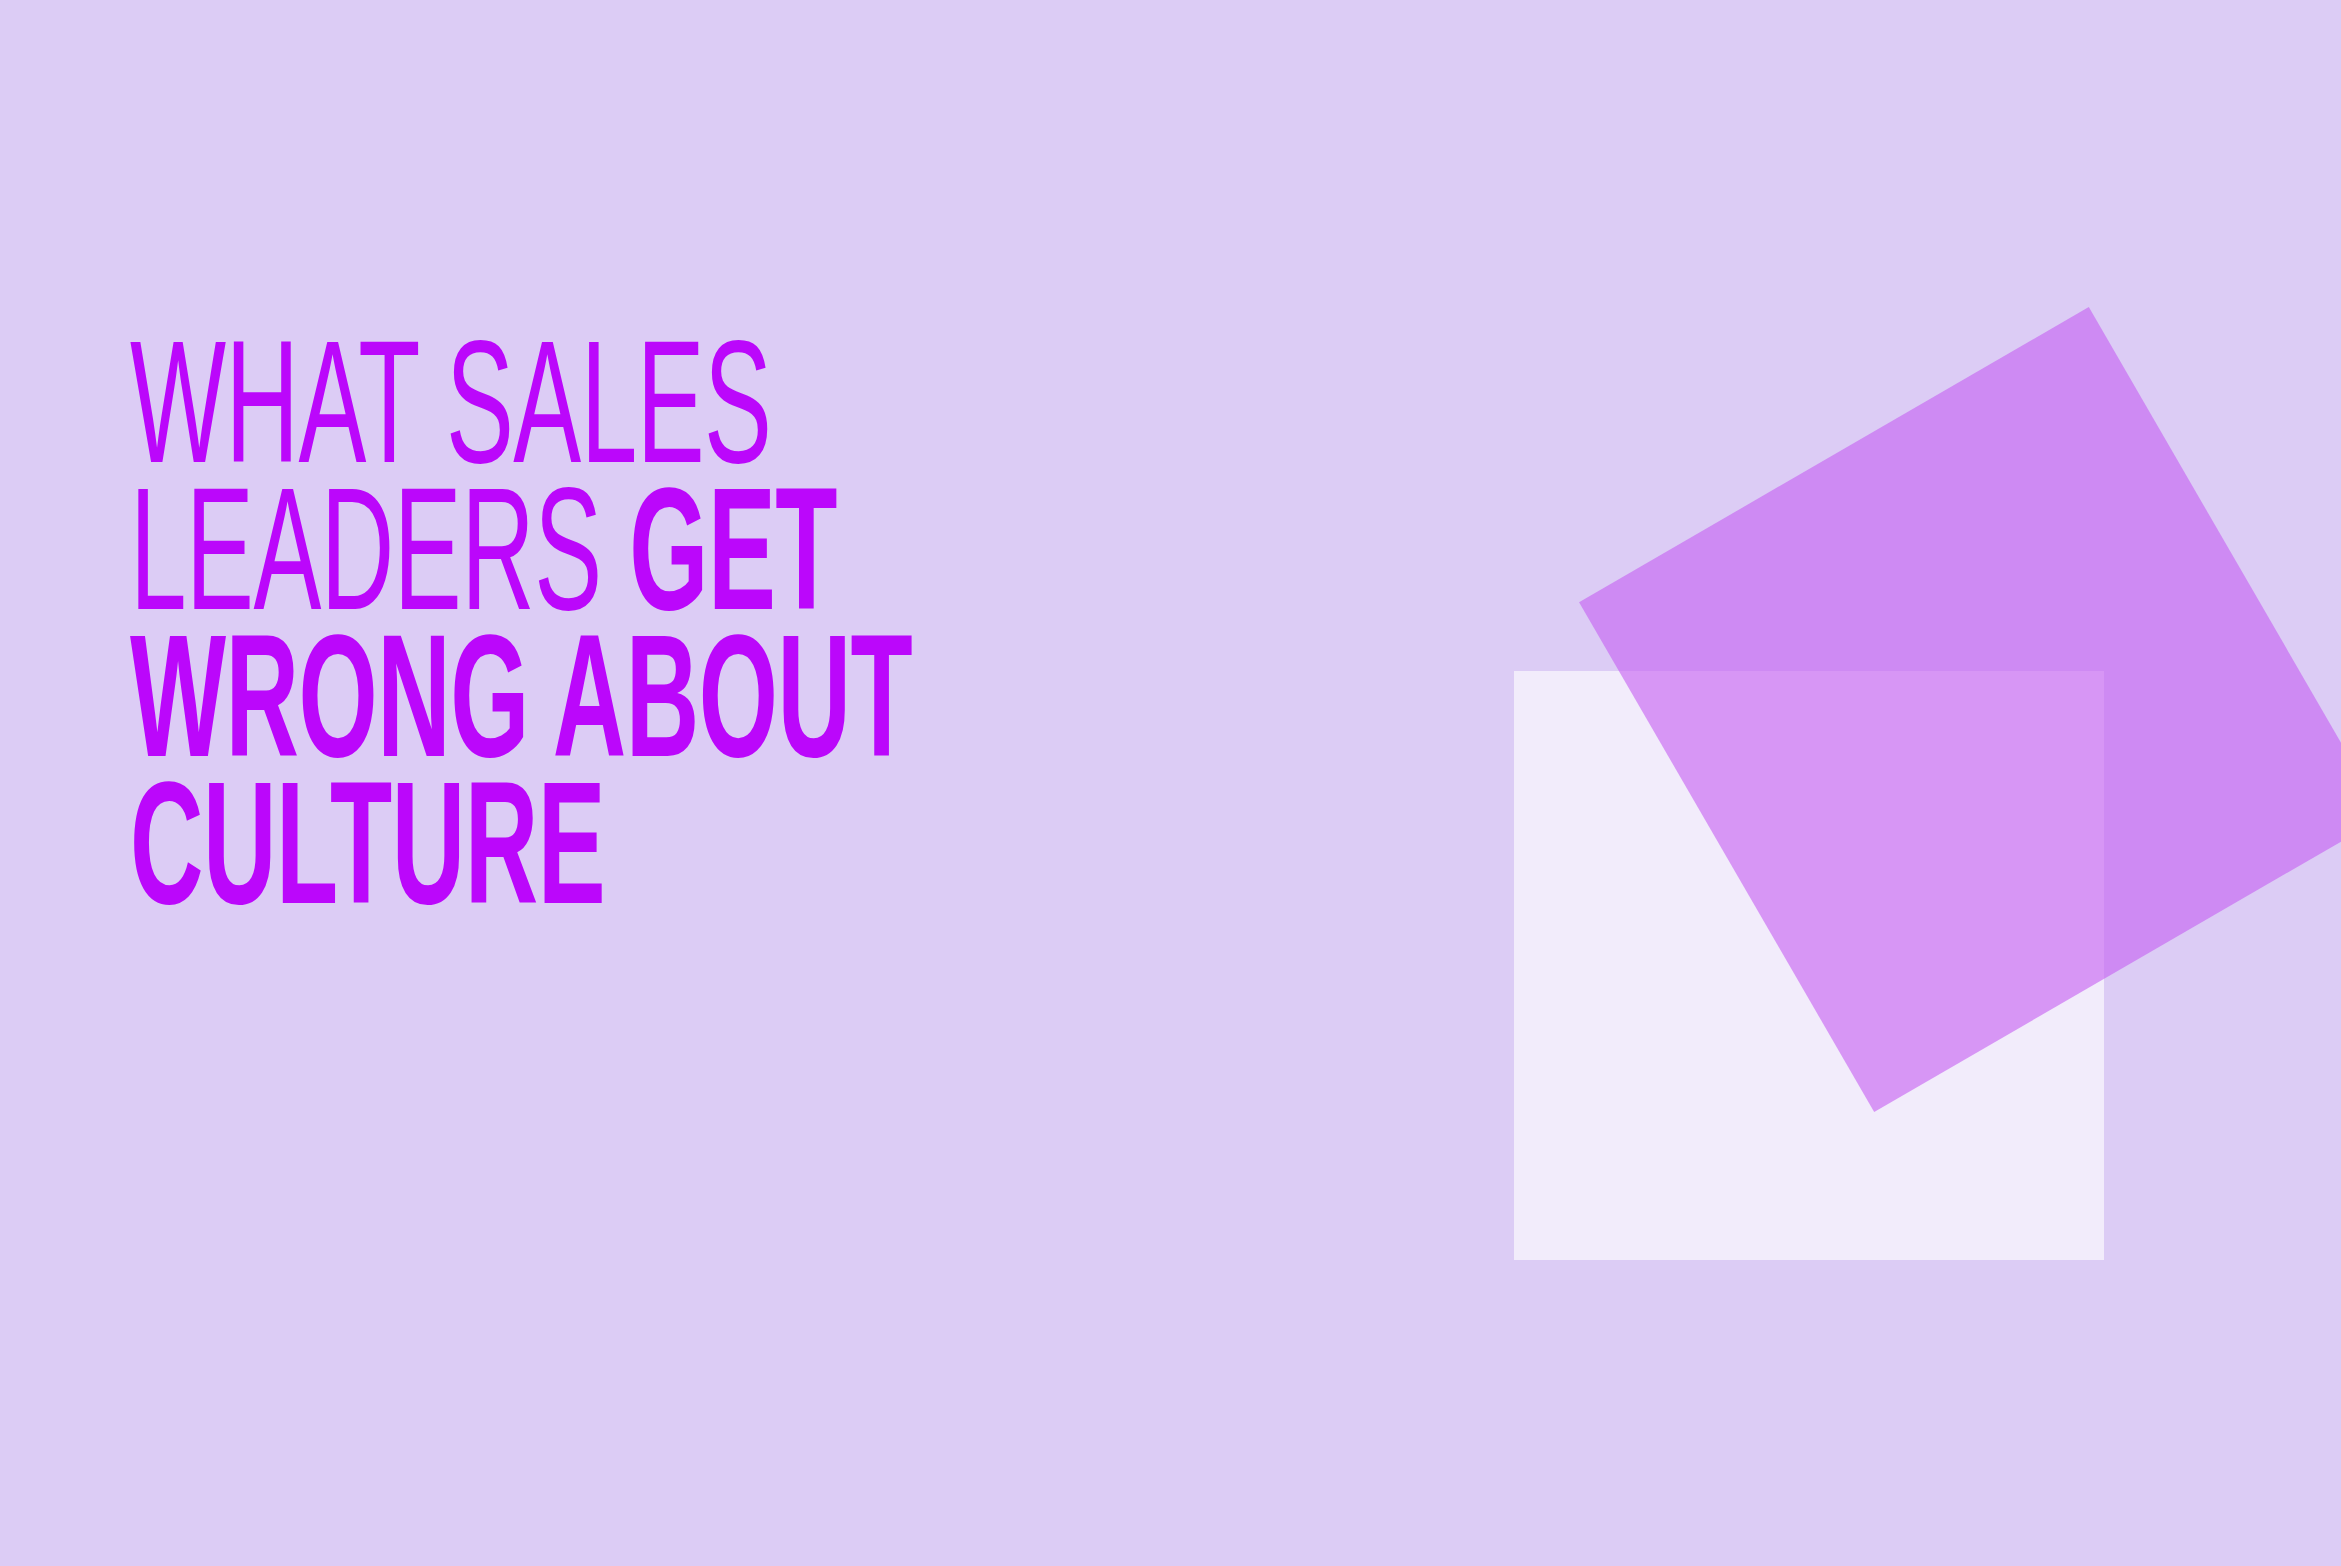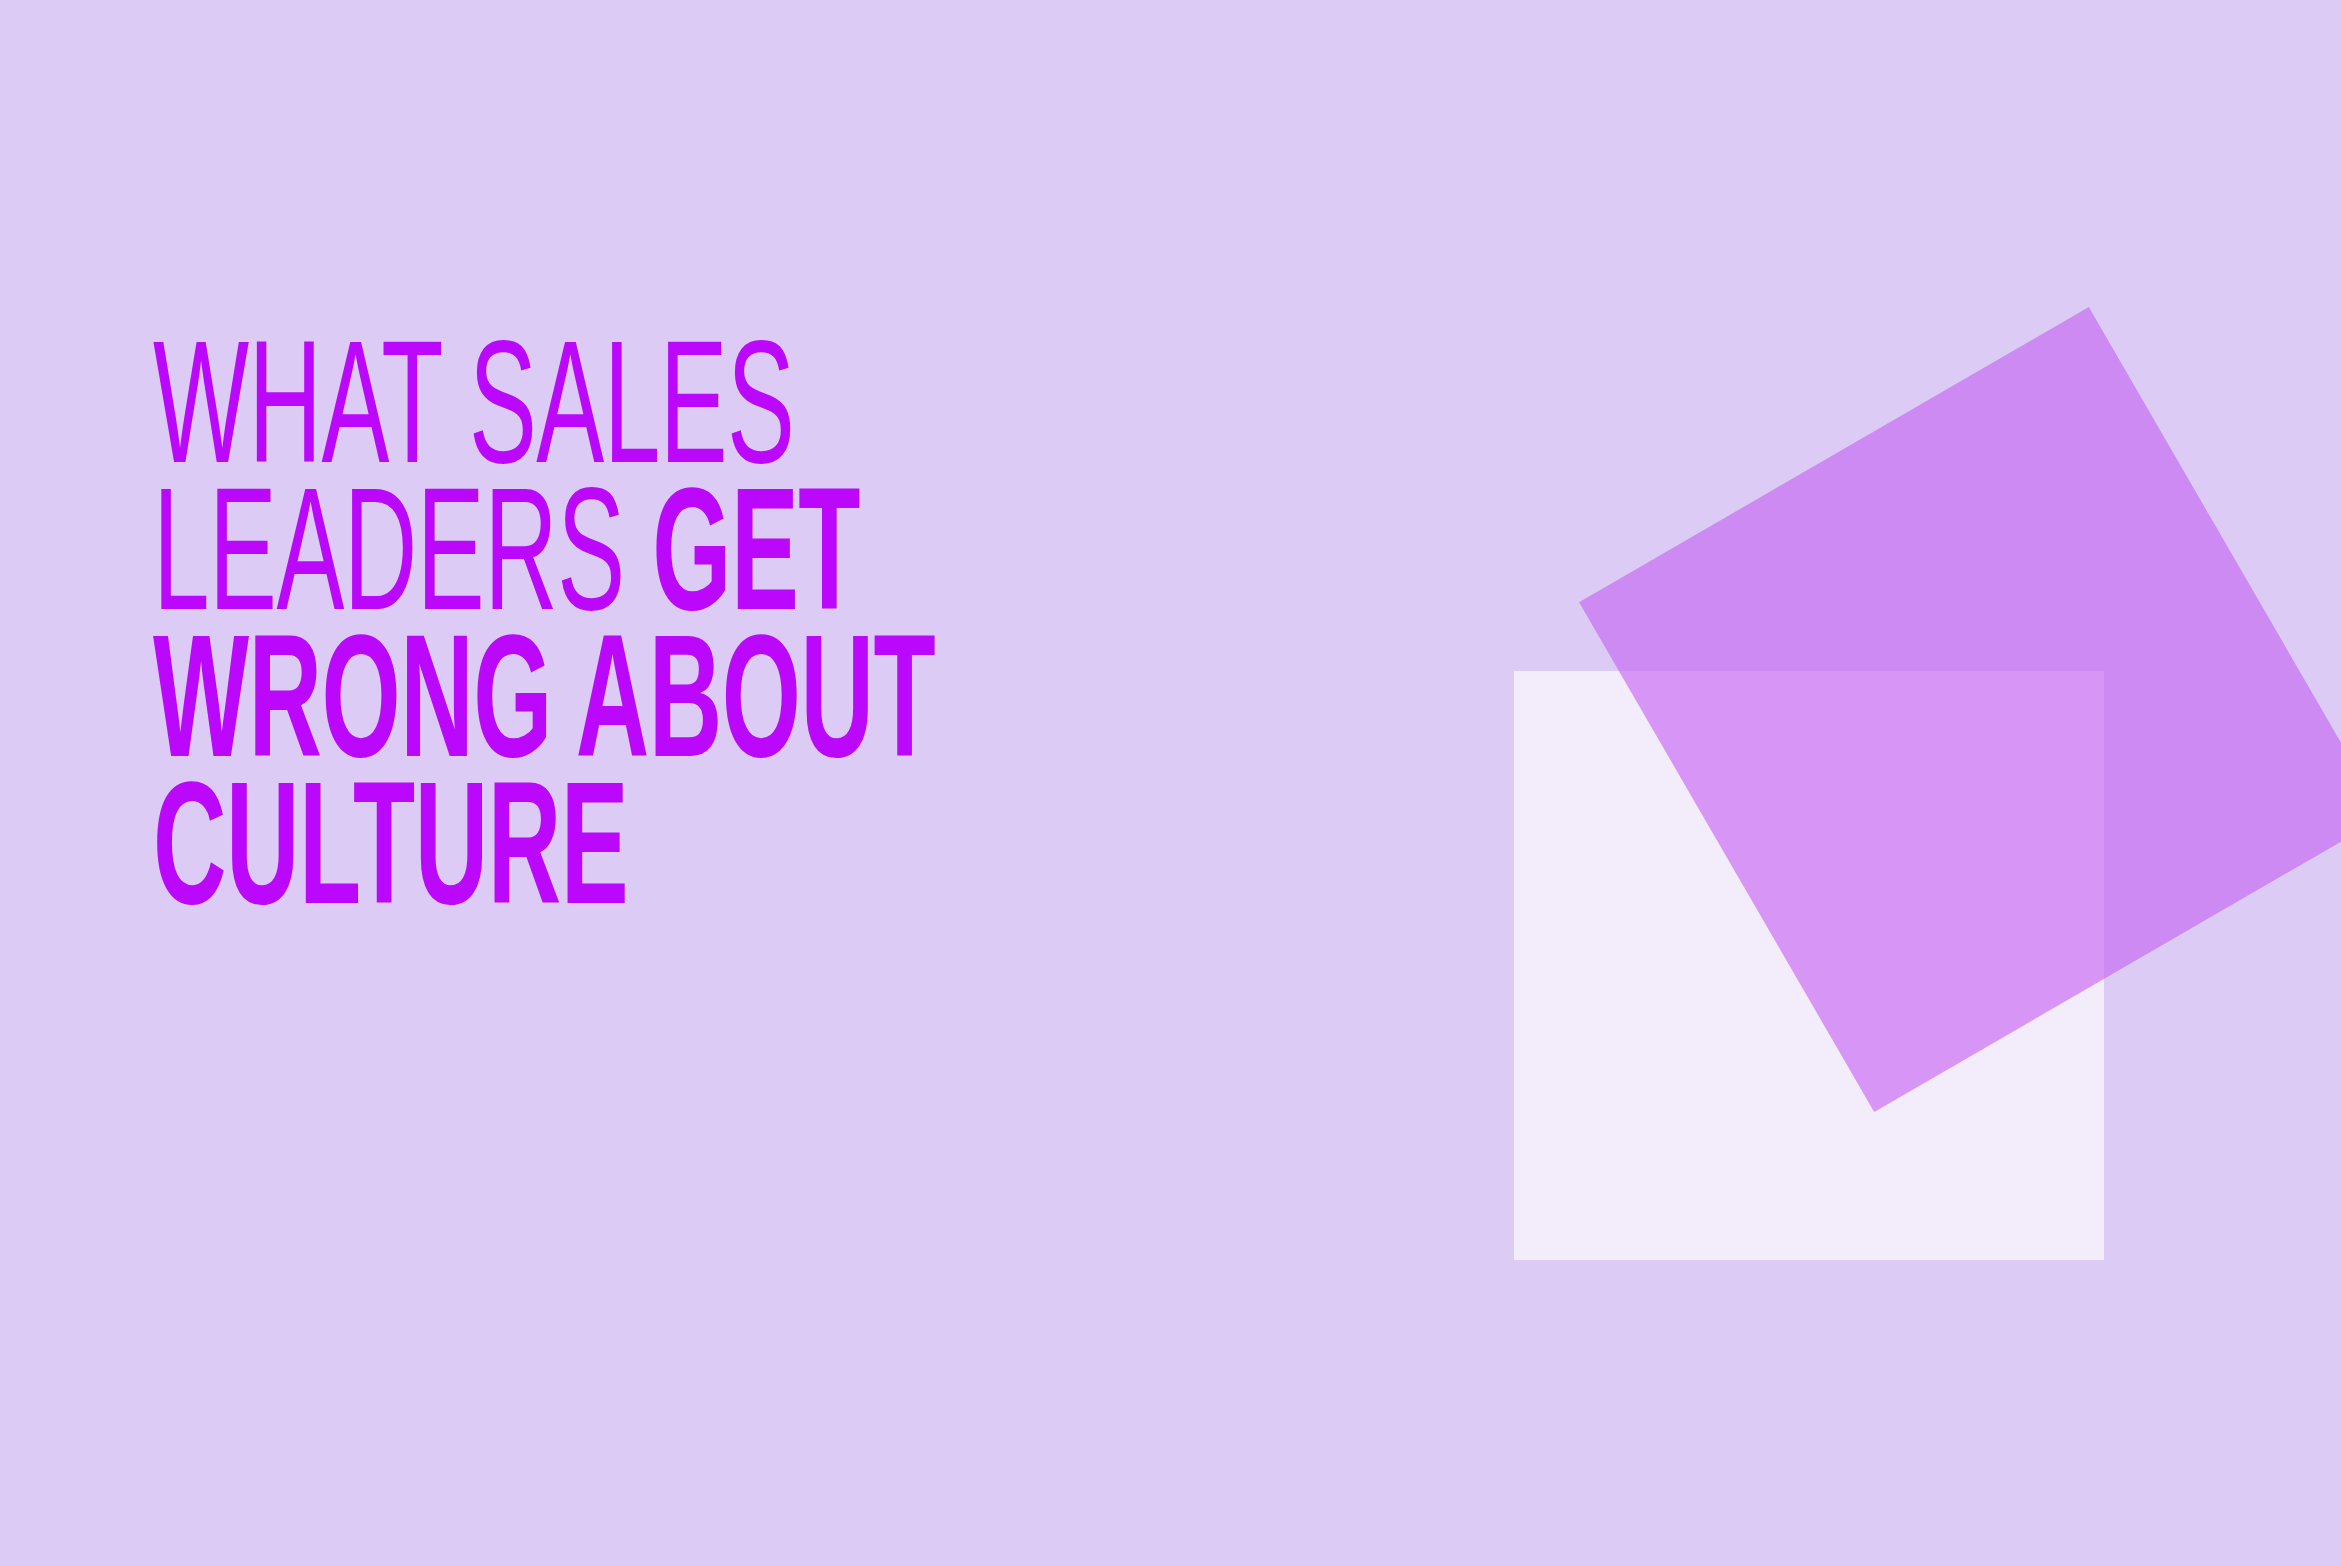--- a/index.html
+++ b/index.html
@@ -38,21 +38,21 @@
     width: 589px;
     height: 589px;
     background: rgba(196, 94, 242, 0.60);
     transform: rotate(-30.07deg);
     transform-origin: 50% 50%;
   }
 
   
   #headline {
     position: absolute;
-    left: 153px;
+    left: 130px;
     top: 328px;
     width: 1358px;
   }
   .hl-line {
     display: block;
     font-size: 174px;
     line-height: 0.845;
     letter-spacing: -0.9px;
     color: #BB07FB;
     white-space: nowrap;

